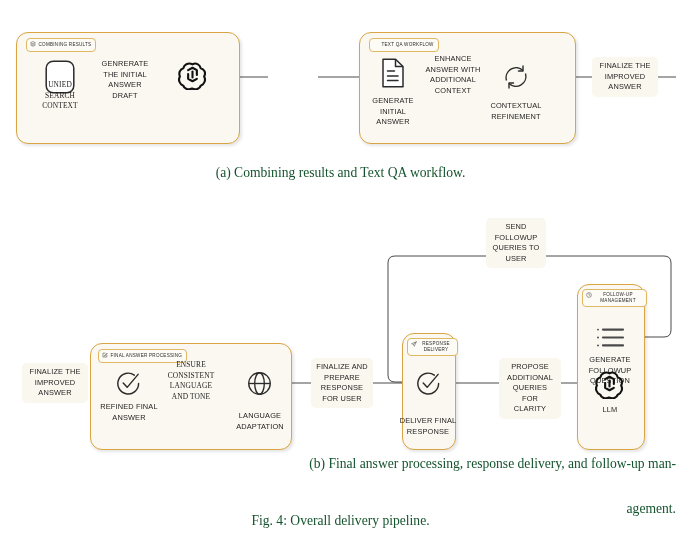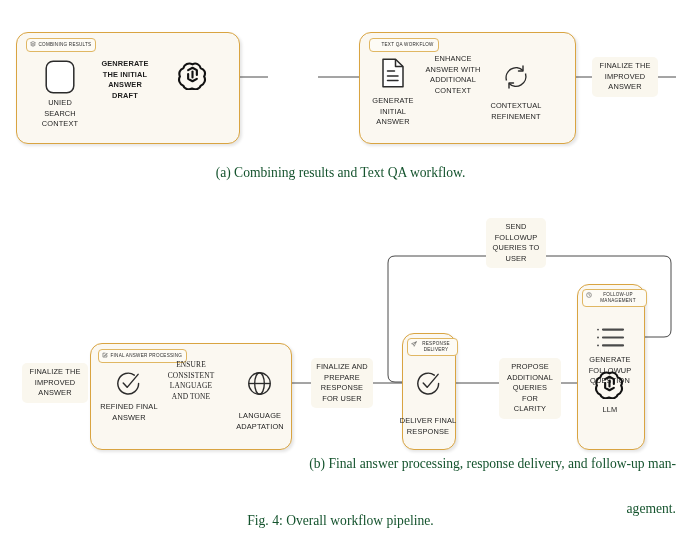--- a/index.html
+++ b/index.html
@@ -109,23 +109,23 @@
         </svg>
     </span>
     <span>COMBINING RESULTS</span>
   </div>
 
   <div class="icon" style="left:45px;top:60px;">
     <svg width="30" height="34" viewBox="0 0 30 34">
         <rect x="1.2" y="1.2" width="27.6" height="31.6" rx="7" fill="#fff" stroke="#2b2b2b" stroke-width="1.5"></rect>
       </svg>
   </div>
-  <div class="nodecap" style="left:26px;top:98px;width:68px;">UNIED<br>SEARCH<br>CONTEXT</div>
-
-  <div class="lbl plain" style="left:95px;top:55px;width:60px;font-weight:bold;">GENRERATE<br>THE INITIAL<br>ANSWER<br>DRAFT</div>
+  <div class="nodecap" style="left:26px;top:80px;width:68px;font-family:Liberation Serif, serif;">UNIED<br>SEARCH<br>CONTEXT</div>
+
+  <div class="lbl plain" style="left:95px;top:55px;width:60px;">GENRERATE<br>THE INITIAL<br>ANSWER<br>DRAFT</div>
 
   <div class="icon" style="left:177px;top:59px;">
     <svg width="31" height="31" viewBox="0 0 64 64">
       <g fill="none" stroke="#111" stroke-width="4.4" stroke-linecap="round" stroke-linejoin="round">
         <path d="M32 11 C24 7 15 11 13 19 C6 21 3 29 6 36 C2 43 5 52 13 55 C15 62 24 65 31 61 C38 65 47 62 49 55 C57 52 60 43 56 36 C60 29 57 21 49 19 C47 11 39 7 32 11 Z"></path>
         <path d="M23 23 L32 18 L41 23 L41 33"></path>
         <path d="M41 41 L32 46 L23 41 L23 31"></path>
         <path d="M32 26 L32 38"></path>
       </g>
     </svg>
@@ -272,15 +272,15 @@
       </g>
     </svg>
   </div>
   <div class="nodecap" style="left:578px;top:405px;width:64px;">LLM</div>
 
   <div class="lbl" style="left:486px;top:218px;width:60px;">SEND<br>FOLLOWUP<br>QUERIES TO<br>USER</div>
 
   <div class="cap left" style="left:16px;top:455px;width:660px;">(b) Final answer processing, response delivery, and follow-up man-</div>
   <div class="cap left" style="left:16px;top:500px;width:660px;">agement.</div>
 
-  <div class="cap" style="left:0;top:512px;width:681px;">Fig. 4: Overall workflow pipeline.</div>
+  <div class="cap" style="left:0;top:512px;width:681px;">Fig. 4: Overall delivery pipeline.</div>
 
 </div>
 
 </body></html>

